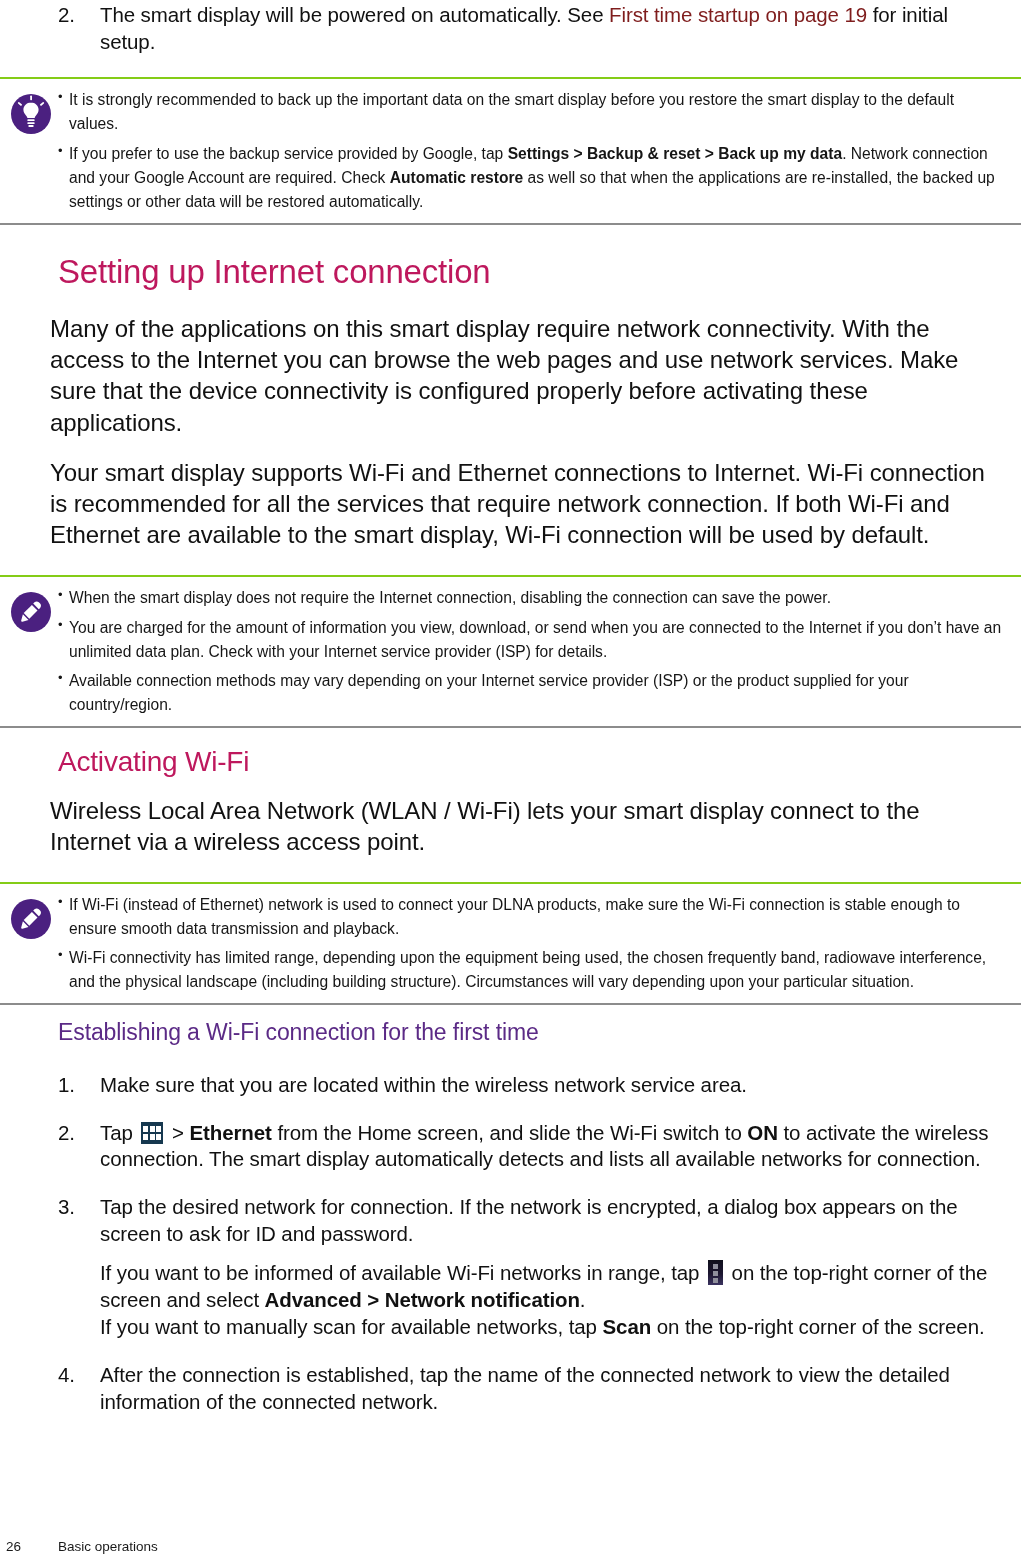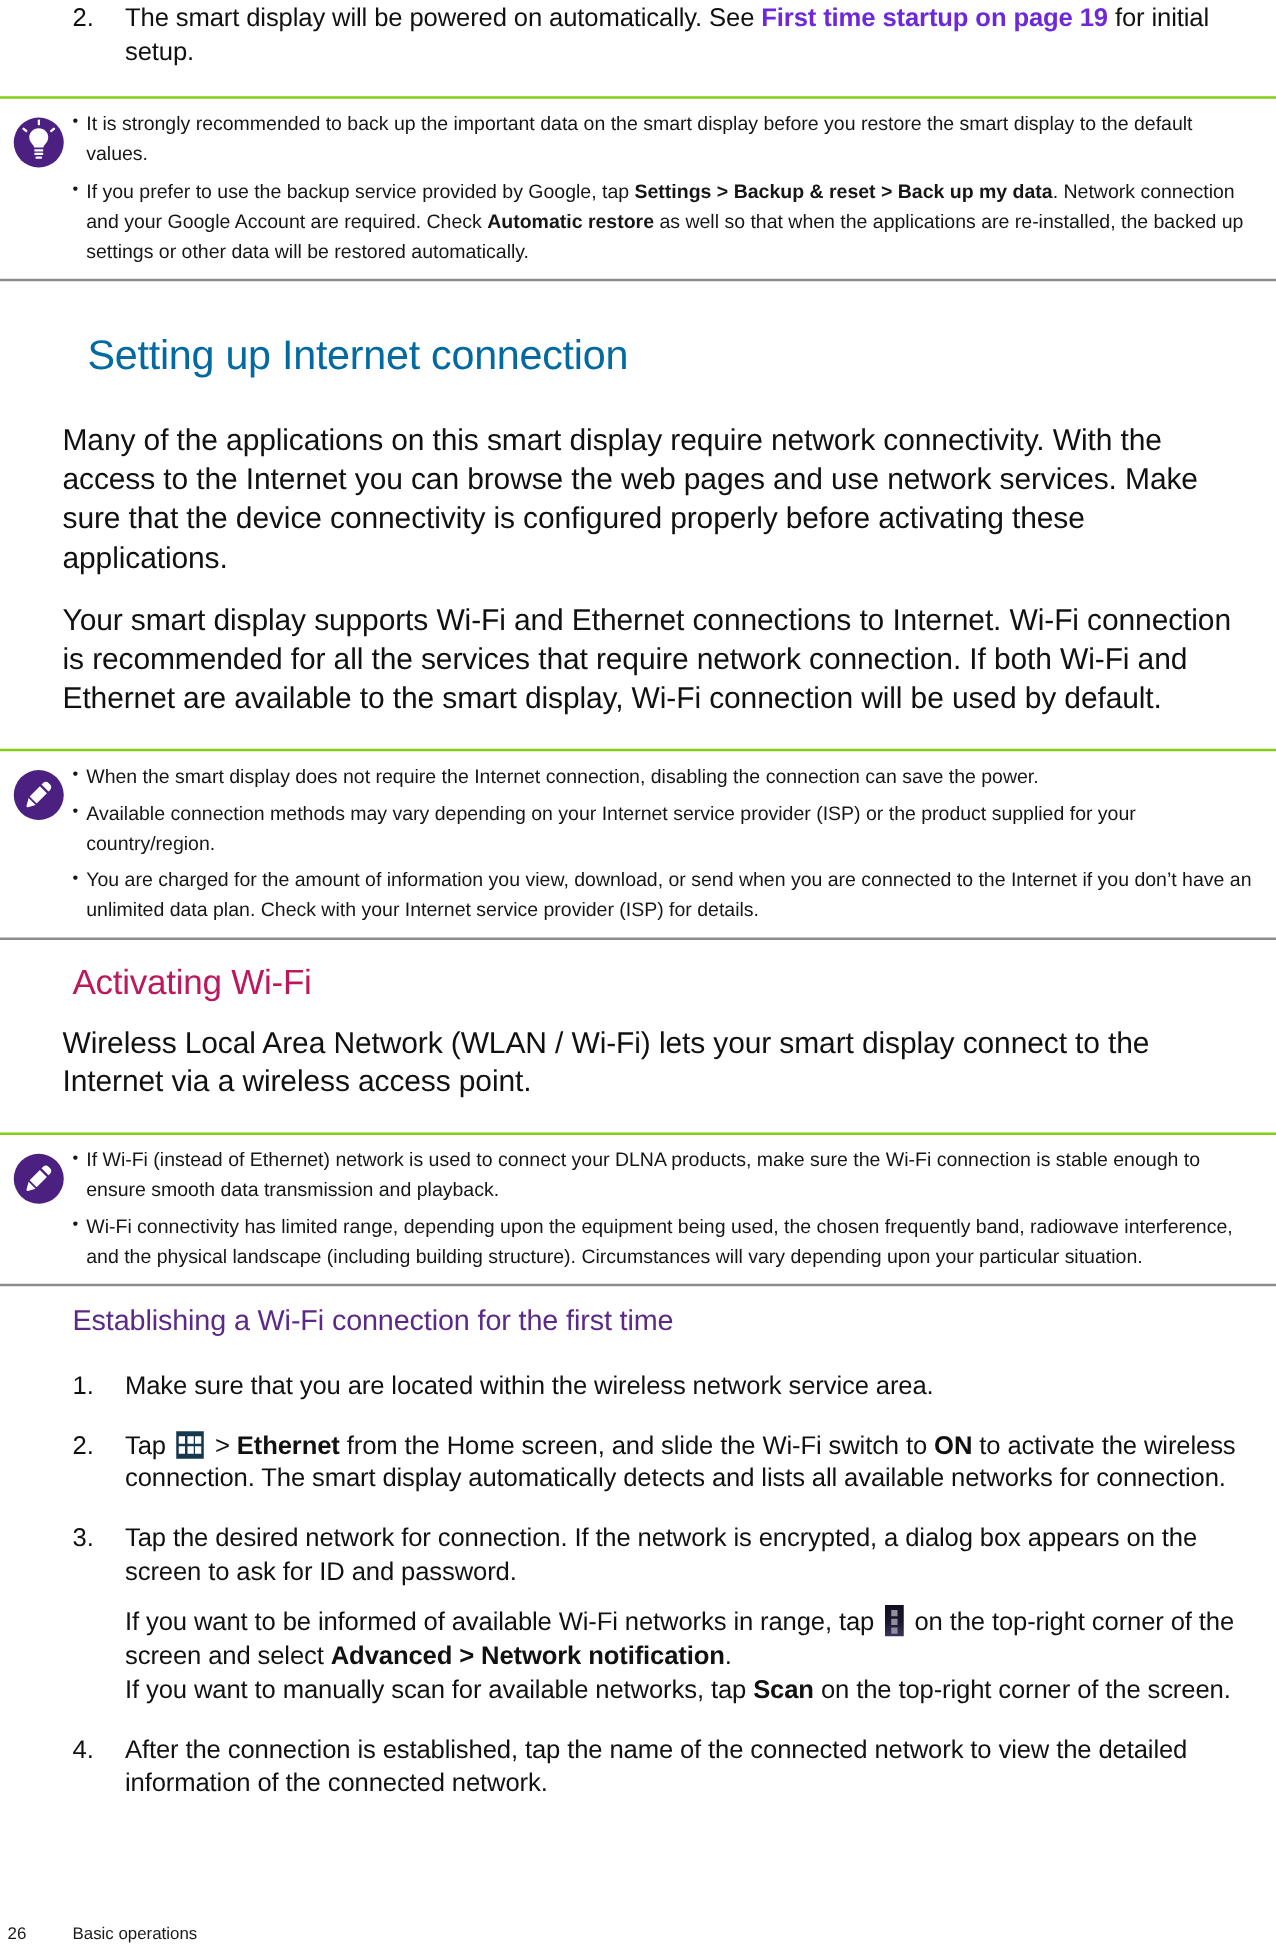--- a/index.html
+++ b/index.html
@@ -40,22 +40,22 @@
     flex: 1;
     padding-right: 14px;
   }
   .numitem .subpara {
     margin-top: 13px;
   }
 
   
   .h1 {
     font-size: 33px;
-    color: #0369a1;
-    margin: 12px;
+    color: #be185d;
+    margin: 0;
     padding: 0 0 0 58px;
     font-weight: normal;
     letter-spacing: -0.2px;
   }
   .h2 {
     font-size: 28px;
     color: #be185d;
     margin: 0;
     padding: 0 0 0 58px;
     font-weight: normal;
@@ -111,21 +111,21 @@
   .notebox li:last-child { margin-bottom: 0; }
   .notebox li:before {
     content: "\2022";
     position: absolute;
     left: 0;
     top: -1px;
     font-size: 13px;
   }
 
   b, .b { font-weight: bold; }
-  .link { color: #6d28d9; font-weight: bold; }
+  .link { color: #7f1d1d; }
 
   
   .icon-appdrawer {
     display: inline-block;
     vertical-align: -4px;
     width: 22px;
     height: 22px;
     background: #16384f;
     position: relative;
     margin: 0 3px;
@@ -230,22 +230,22 @@
         <circle cx="21" cy="21" r="20" fill="#4b2080"></circle>
         <g fill="#ffffff">
           <path d="M28.8 11.3c-1.2-1.2-3.1-1.2-4.3 0l-1.3 1.3 5.6 5.6 1.3-1.3c1.2-1.2 1.2-3.1 0-4.3z"></path>
           <path d="M21.9 13.9l-8.2 8.2 5.6 5.6 8.2-8.2z"></path>
           <path d="M12.9 23.3l-1.7 6.2c-0.2 0.7 0.5 1.4 1.2 1.2l6.1-1.8z"></path>
         </g>
       </svg>
     </span>
     <ul>
       <li><span>When the smart display does not require the Internet connection, disabling the connection can save the power.</span></li>
+      <li><span>You are charged for the amount of information you view, download, or send when you are connected to the Internet if you don’t have an unlimited data plan. Check with your Internet service provider (ISP) for details.</span></li>
       <li><span>Available connection methods may vary depending on your Internet service provider (ISP) or the product supplied for your country/region.</span></li>
-      <li><span>You are charged for the amount of information you view, download, or send when you are connected to the Internet if you don’t have an unlimited data plan. Check with your Internet service provider (ISP) for details.</span></li>
     </ul>
   </div>
 
   <div style="height:18px;"></div>
   <h2 class="h2">Activating Wi-Fi</h2>
   <div style="height:17px;"></div>
   <p class="bodytext">Wireless Local Area Network (WLAN / Wi-Fi) lets your smart display connect to the Internet via a wireless access point.</p>
   <div style="height:24px;"></div>
 
   <div class="notebox">

